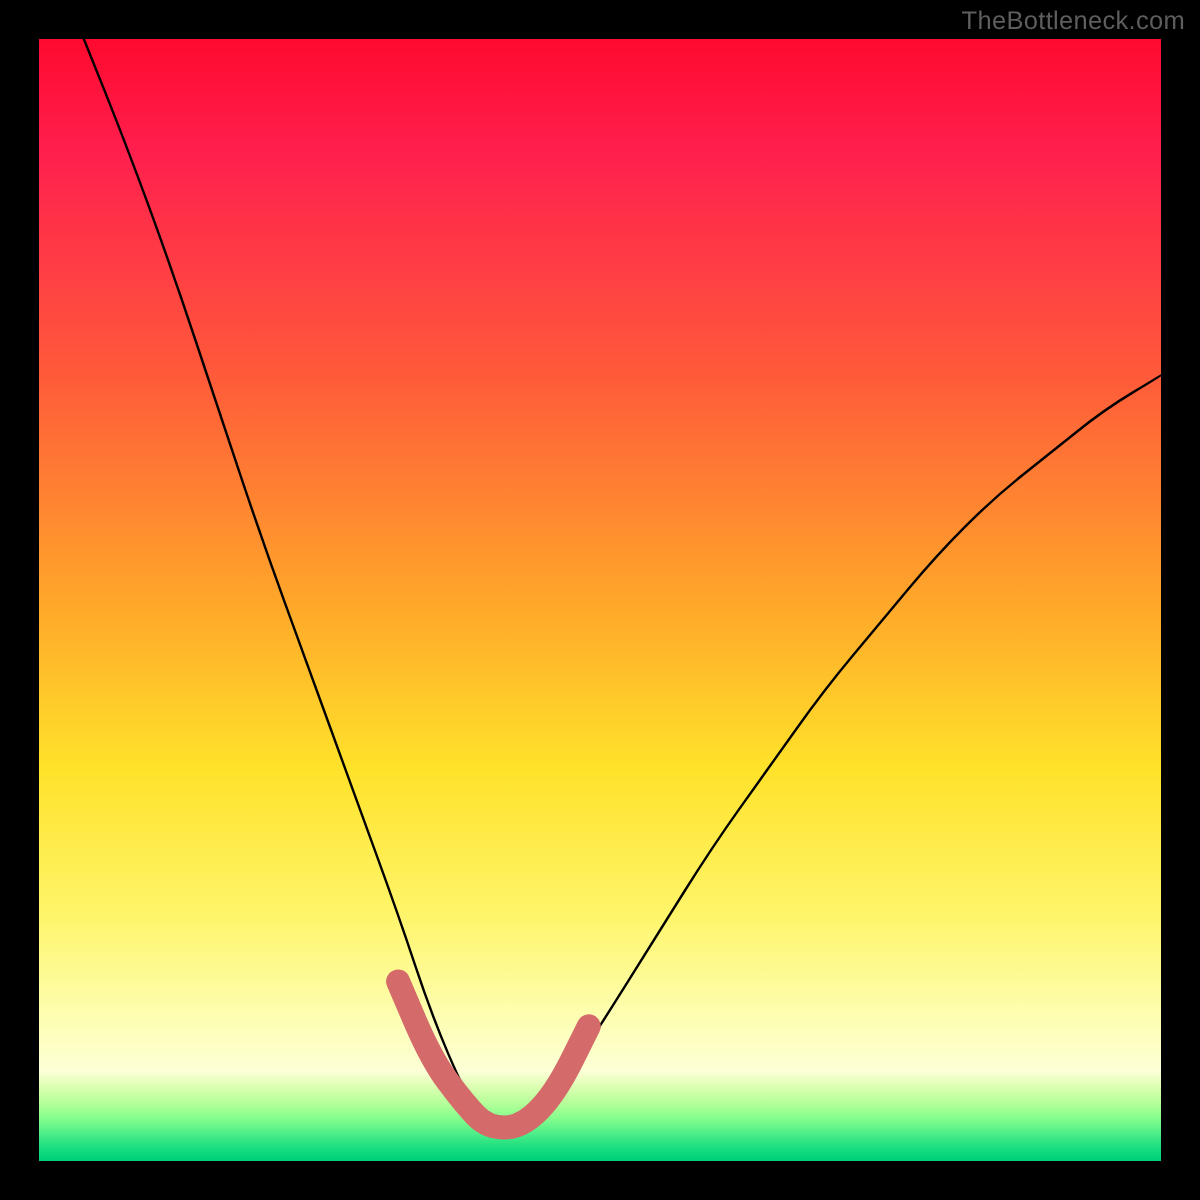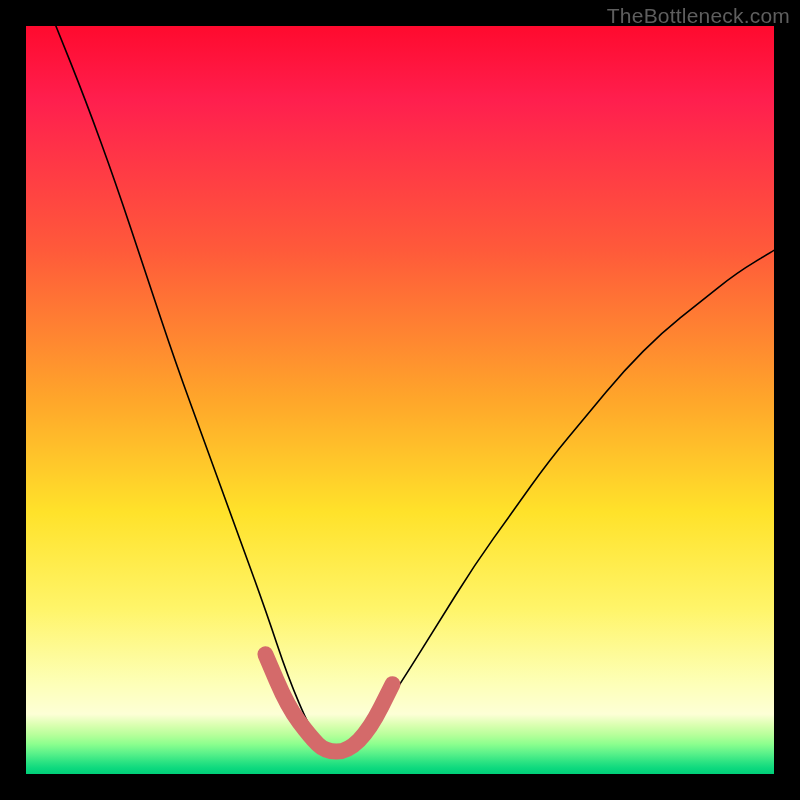--- a/index.html
+++ b/index.html
@@ -41,21 +41,21 @@
       #2fe483 98.3%,
       #0ed97e 99.2%,
       #00cf79 100%
     );
   }
   .watermark {
     position: absolute;
     top: 4px;
     right: 10px;
     color: #5e5e5e;
-    font-size: 21px;
+    font-size: 17px;
     font-weight: 500;
     letter-spacing: 0.2px;
     user-select: none;
   }
   svg.curves {
     position: absolute;
     left: 0;
     top: 0;
     width: 748px;
     height: 748px;

